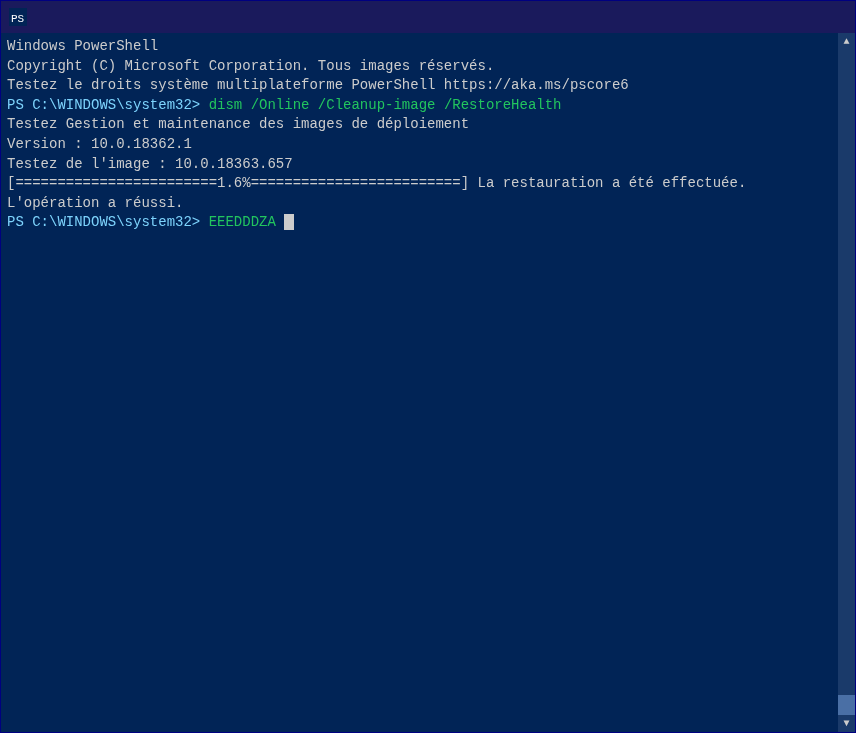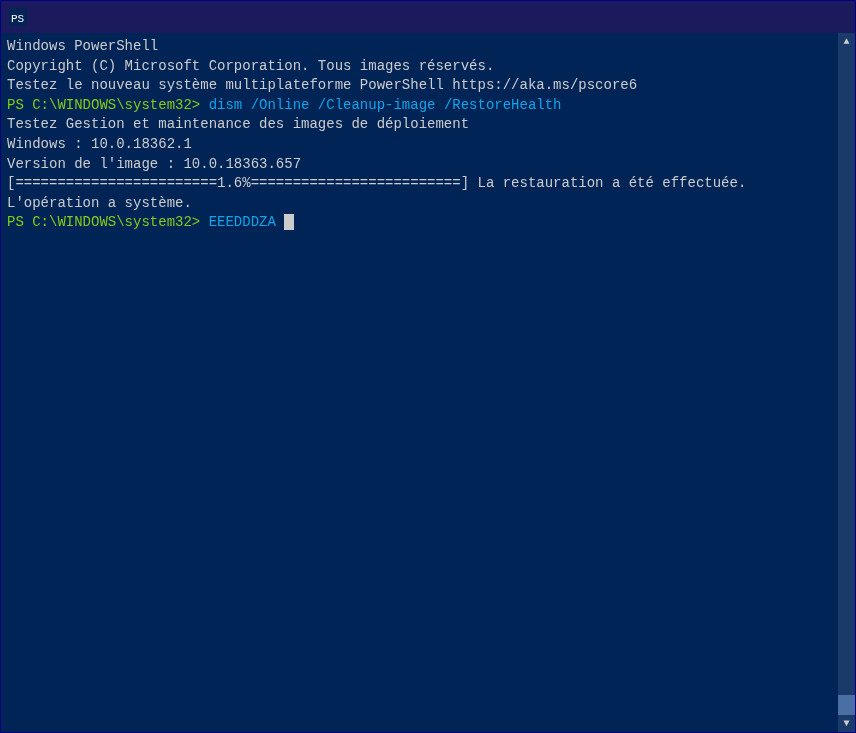--- a/index.html
+++ b/index.html
@@ -77,26 +77,26 @@
       position: relative;
       line-height: 1.4;
     }
 
     .terminal-line {
       white-space: pre;
       color: #cccccc;
     }
 
     .terminal-line .yellow {
-      color: #0ea5e9;
+      color: #22c55e;
       text-align: right;
     }
 
     .terminal-line .white {
-      color: #84cc16;
+      color: #7dd3fc;
     }
 
     .cursor {
       display: inline-block;
       width: 10px;
       height: 16px;
       background: #cccccc;
       vertical-align: text-bottom;
       animation: blink 1s step-end infinite;
     }
@@ -161,31 +161,31 @@
       <button class="title-bar-btn maximize"></button>
       <button class="title-bar-btn close"></button>
     </div>
   </div>
 
   <div class="terminal-body">
     <div id="terminal-lines">
         <div class="terminal-line">Windows PowerShell</div>
         <div class="terminal-line">Copyright (C) Microsoft Corporation. Tous images réservés.</div>
         <div class="terminal-line"></div>
-        <div class="terminal-line">Testez le nouveau système multiplateforme PowerShell https://aka.ms/pscore6</div>
+        <div class="terminal-line">Testez le droits système multiplateforme PowerShell https://aka.ms/pscore6</div>
         <div class="terminal-line"></div>
         <div class="terminal-line"><span class="white">PS C:\WINDOWS\system32&gt; </span><span class="yellow">dism /Online /Cleanup-image /RestoreHealth</span></div>
         <div class="terminal-line"></div>
         <div class="terminal-line">Testez Gestion et maintenance des images de déploiement</div>
-        <div class="terminal-line">Windows : 10.0.18362.1</div>
+        <div class="terminal-line">Version : 10.0.18362.1</div>
         <div class="terminal-line"></div>
-        <div class="terminal-line">Version de l'image : 10.0.18363.657</div>
+        <div class="terminal-line">Testez de l'image : 10.0.18363.657</div>
         <div class="terminal-line"></div>
         <div class="terminal-line">[========================1.6%=========================] La restauration a été effectuée.</div>
-        <div class="terminal-line">L'opération a système.</div>
+        <div class="terminal-line">L'opération a réussi.</div>
         <div class="terminal-line"><span class="white">PS C:\WINDOWS\system32&gt; </span><span class="yellow">EEEDDDZA</span> <span class="cursor"></span></div>
       </div>
 
     <div class="scrollbar-area">
       <div class="scrollbar-arrow">▲</div>
       <div class="scrollbar-track">
         <div class="scrollbar-thumb"></div>
       </div>
       <div class="scrollbar-arrow">▼</div>
     </div>

